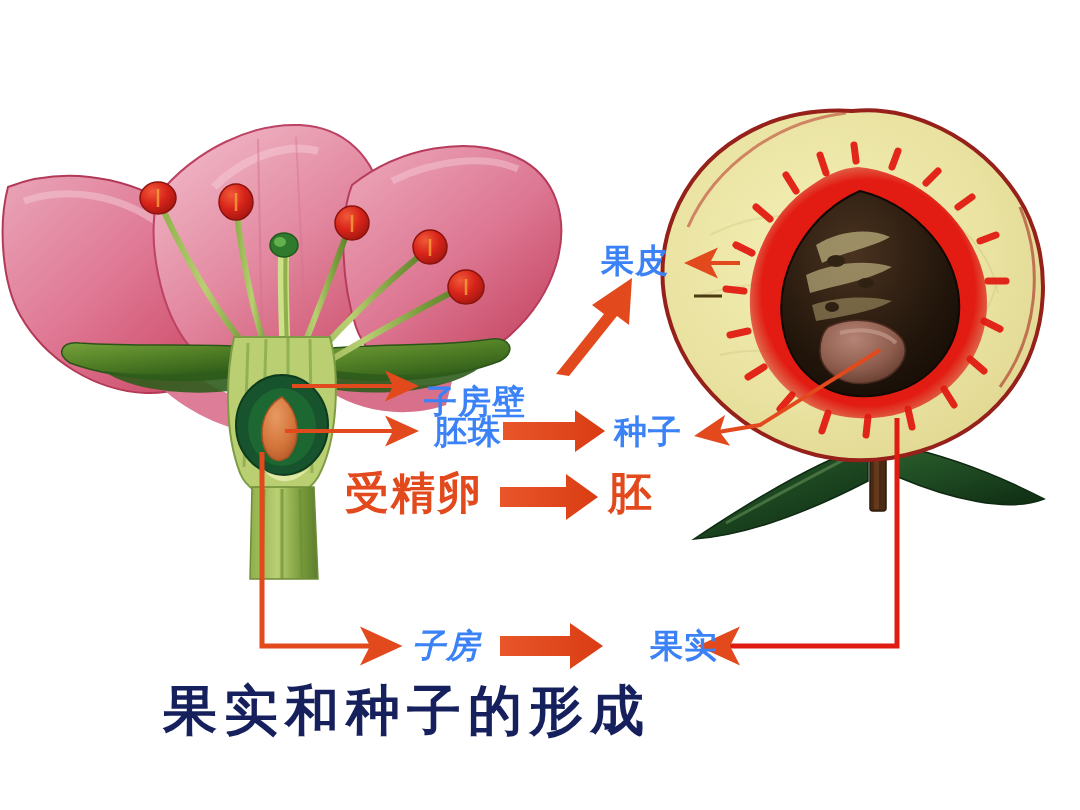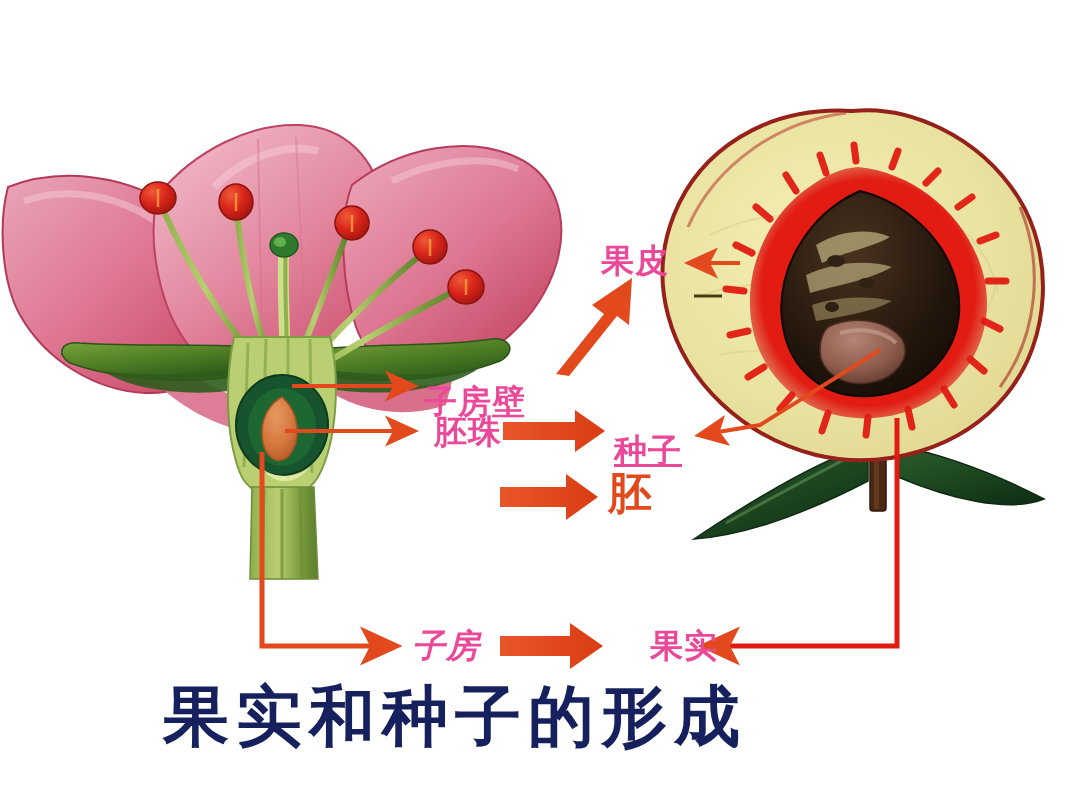--- a/index.html
+++ b/index.html
@@ -3,21 +3,21 @@
 <meta charset="utf-8">
 <style>
   html,body{margin:0;padding:0;background:#ffffff;}
   body{width:1080px;height:810px;overflow:hidden;
        font-family:"Liberation Sans","DejaVu Sans",sans-serif;}
   #stage{position:relative;width:1080px;height:810px;background:#fff;}
 
   
   .lbl{
     position:absolute;
-    color:#ec4899;
+    color:#3b82f6;
     font-family:"DejaVu Serif","Liberation Serif",serif;
     font-weight:700;
     white-space:nowrap;
     letter-spacing:1px;
     line-height:1;
   }
   .lbl-32{font-size:33px;}
   .lbl-red{
     color:#e2491c;
     font-family:"DejaVu Serif","Liberation Serif",serif;
@@ -26,21 +26,21 @@
     white-space:nowrap;
     letter-spacing:2px;
     line-height:1;
     position:absolute;
   }
   .title{
     position:absolute;
     color:#15205c;
     font-family:"DejaVu Sans","Liberation Sans",sans-serif;
     font-weight:700;
-    font-size:66px;
+    font-size:54px;
     letter-spacing:7px;
     white-space:nowrap;
     line-height:1;
     text-align:right;
   }
 
   
   .svg-layer{position:absolute;left:0;top:0;width:1080px;height:810px;
              pointer-events:none;}
 
@@ -321,22 +321,23 @@
 
     <path d="M 897 418 L 897 646 L 705 646" fill="none" stroke="#e01b12" stroke-width="5" marker-end="url(#thinHeadL)"></path>
   </svg>
 
   <div class="lbl lbl-32" style="left:601px;top:244px;">果皮</div>
 
   <div class="lbl lbl-32" style="left:424px;top:385px;">子房壁</div>
 
   <div class="lbl lbl-32" style="left:434px;top:415px;">胚珠</div>
 
-  <div class="lbl lbl-32" style="left:614px;top:434px;text-decoration:underline;">种子</div>
-
+  <div class="lbl lbl-32" style="left:614px;top:415px;">种子</div>
+
+  <div class="lbl-red" style="left:345px;top:471px;">受精卵</div>
 
   <div class="lbl-red" style="left:608px;top:471px;">胚</div>
 
   <div class="lbl lbl-32" style="left:412px;top:629px;font-style:italic;">子房</div>
 
   <div class="lbl lbl-32" style="left:613px;top:629px;margin-left:37px;">果实</div>
 
   <div class="title" style="left:163px;top:684px;">果实和种子的形成</div>
 
 </div>

